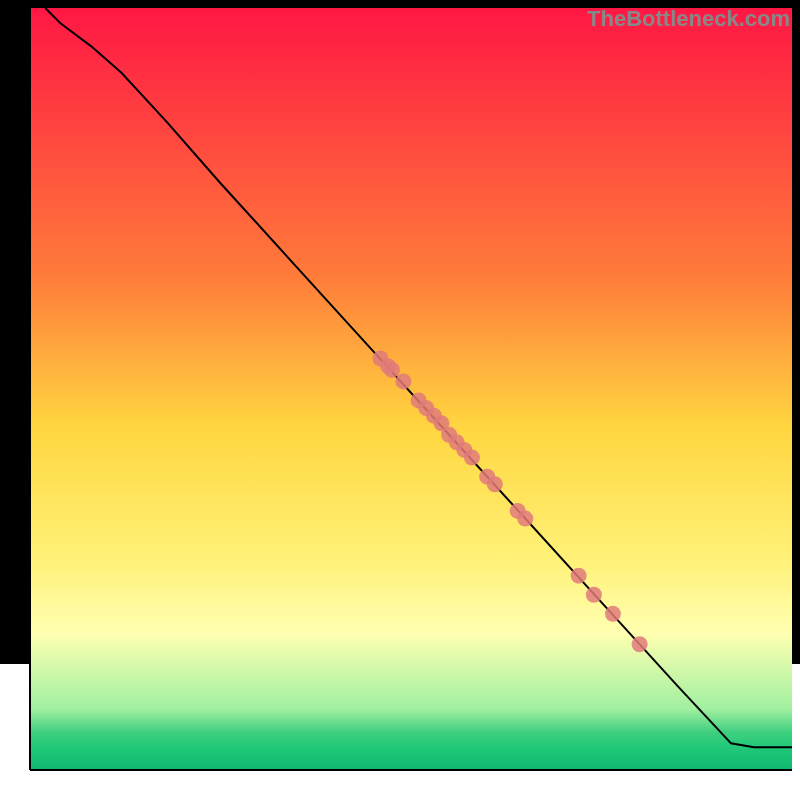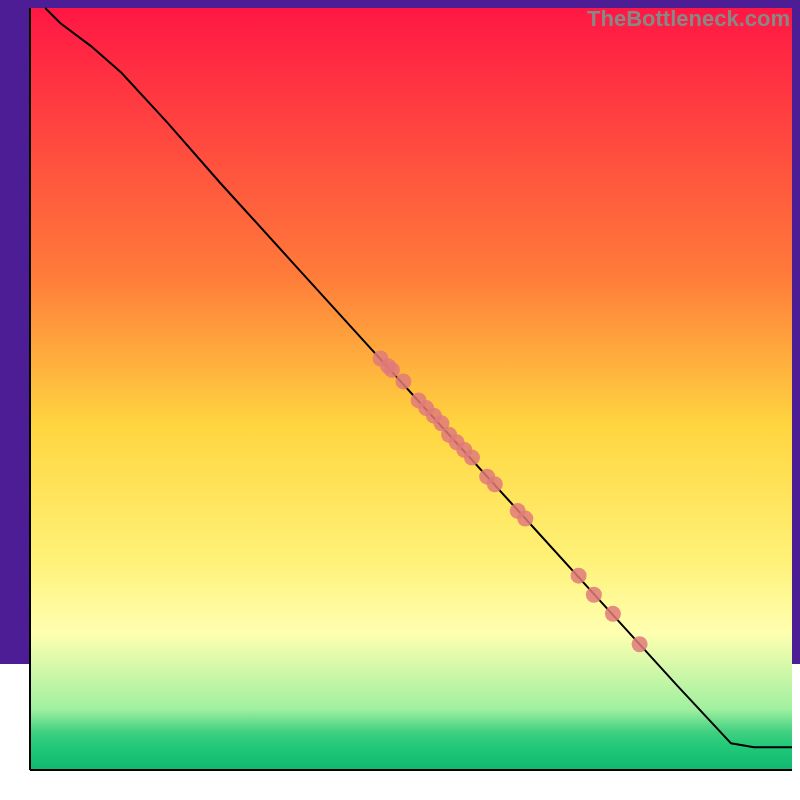--- a/index.html
+++ b/index.html
@@ -1,21 +1,21 @@
 <!DOCTYPE html>
 <html><head>
 <meta charset="utf-8">
 <style>
   * { margin: 0; padding: 0; box-sizing: border-box; }
   html, body { width: 800px; height: 800px; overflow: hidden; }
   .chart-container {
     width: 800px;
     height: 664px;
     position: relative;
-    background: #4c1d95;
+    background: #000000;
   }
   .watermark {
     position: absolute;
     top: 6px;
     right: 10px;
     font-family: Arial, sans-serif;
     font-size: 22px;
     font-weight: bold;
     color: #888888;
     z-index: 10;

